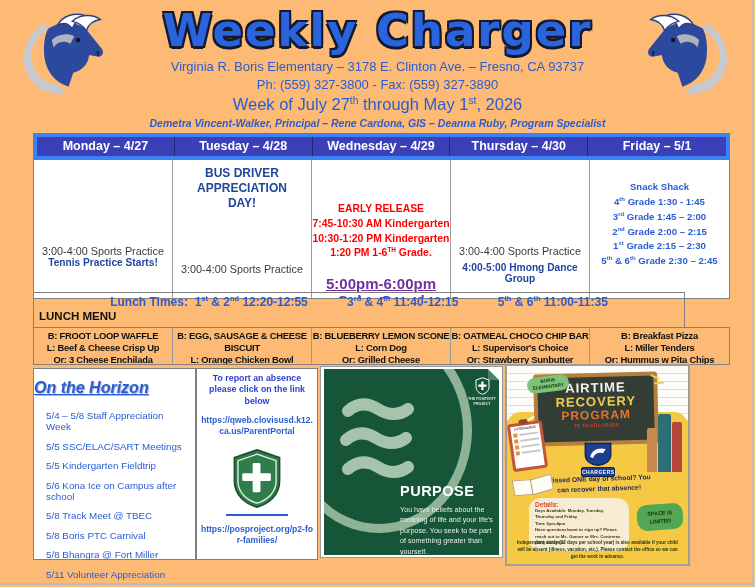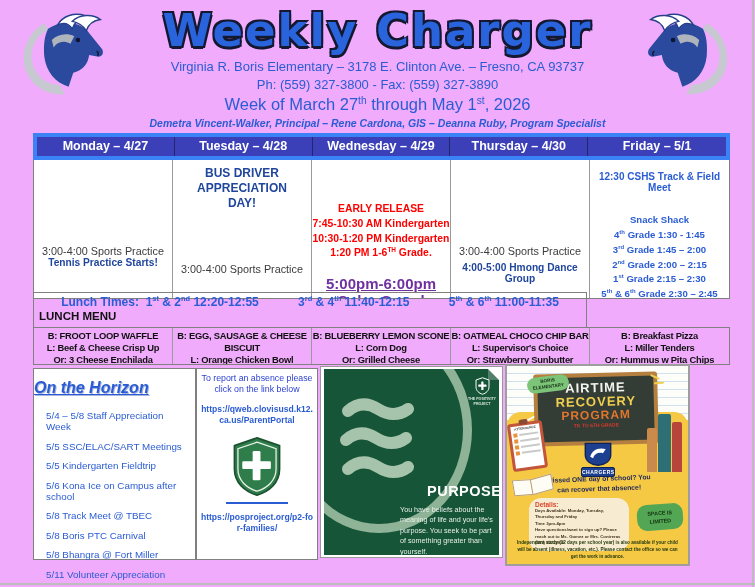--- a/index.html
+++ b/index.html
@@ -1,16 +1,16 @@
 <!DOCTYPE html>
 <html><head>
 <meta charset="utf-8">
 <style>
   html,body{margin:0;padding:0;background:#fff;}
-  .page{position:relative;width:755px;height:587px;background:#f0abfc;overflow:hidden;
+  .page{position:relative;width:755px;height:587px;background:#fdba74;overflow:hidden;
         font-family:"Liberation Sans",sans-serif;color:#333;}
   sup{font-size:62%;vertical-align:super;line-height:0;}
 
   
   .logo{position:absolute;top:12px;width:94px;height:84px;}
   .logo-left{left:16px;}
   .logo-right{right:20px;transform:scaleX(-1);}
   .nl-title{position:absolute;top:4px;left:0;right:0;text-align:center;
     font-family:"DejaVu Sans",sans-serif;font-weight:800;font-size:45px;letter-spacing:2px;
     color:#2a64dd;
@@ -31,54 +31,54 @@
   .dcell:last-child{border-right:none;}
   .t-black{color:#3a3a3a;font-size:10.8px;}
   .t-navy{color:#1f459c;font-weight:bold;font-size:10.2px;}
   .t-navy-lg{color:#1f459c;font-weight:bold;font-size:12px;line-height:1.25;}
   .t-blue{color:#2a5cd3;font-weight:bold;}
   .t-red{color:#fe0000;font-weight:bold;font-size:10.4px;line-height:1.42;}
   .t-purple{color:#7030a0;font-weight:bold;font-size:15px;text-decoration:underline;}
   .fri-line{font-size:9.6px;line-height:1.55;}
 
   
-  .lunchbox{position:absolute;left:33px;top:292px;width:554px;height:36px;border:1px solid #808080;box-sizing:border-box;}
+  .lunchbox{position:absolute;left:33px;top:292px;width:652px;height:36px;border:1px solid #808080;box-sizing:border-box;}
   .ltimes{text-align:center;font-size:12px;font-weight:bold;color:#2a5cd3;padding-top:2px;}
   .lt-gap{display:inline-block;width:36px;}
   .lmhead{font-size:11.5px;font-weight:bold;color:#111;padding-left:5px;margin-top:1px;}
   .lunchtable{position:absolute;left:33px;top:327px;width:697px;height:38px;display:grid;grid-template-columns:repeat(5,1fr);
     border:1px solid #808080;box-sizing:border-box;}
   .lcell{border-right:1px solid #9a9a9a;text-align:center;font-weight:bold;color:#111;
     font-size:9.4px;letter-spacing:-0.25px;line-height:1.28;padding-top:2px;overflow:hidden;}
   .lcell:last-child{border-right:none;}
 
   
   .bbox{position:absolute;border:1px solid #808080;box-sizing:border-box;background:#fff;}
   .hbox{left:33px;top:368px;width:163px;height:192px;}
   .h-title{margin-top:10px;text-align:left;font-size:16px;font-weight:bold;font-style:italic;
     color:#2a5cd3;text-decoration:underline;text-shadow:1px 1px 0 #a9b4de;}
   .h-item{margin:8.5px 4px 0 12px;font-size:9.8px;color:#2a5cd3;text-align:left;}
 
   .abox{left:196px;top:368px;width:122px;height:192px;text-align:center;}
-  .a-prompt{margin:4px 4px 8px;font-size:8.8px;font-weight:normal;color:#2a3fd0;line-height:1.3;}
+  .a-prompt{margin:4px 4px 8px;font-size:8.8px;font-weight:bold;color:#2a3fd0;line-height:1.3;}
   .a-link{display:block;margin:1px 3px 0;font-size:8.6px;font-weight:bold;color:#2a5cd3;
     word-break:break-all;line-height:1.3;cursor:pointer;}
   .a-shield{margin-top:10px;width:52px;height:61px;}
   .a-underline{width:62px;height:2px;background:#2a5cd3;margin:1px auto 0;}
   .a-link2{margin-top:8px;}
 
   
   .pbox{left:320px;top:366px;width:183px;height:192px;border:1px solid #9a9a9a;}
   .green{position:absolute;inset:2px 3px;background:#175539;overflow:hidden;color:#fff;}
   .p-ring{position:absolute;left:-38px;top:-42px;width:168px;height:188px;border:9px solid #8fb396;border-radius:50%;}
   .p-waves{position:absolute;left:14px;top:26px;width:82px;height:92px;}
   .p-fold{position:absolute;top:0;right:0;width:0;height:0;border-top:11px solid #fff;border-left:11px solid rgba(255,255,255,.25);}
   .p-shield{position:absolute;right:9px;top:8px;width:15px;height:18px;}
   .p-org{position:absolute;right:2px;top:28px;width:30px;font-size:3.6px;font-weight:bold;color:#dbe8dc;text-align:center;line-height:1.4;}
-  .p-title{position:absolute;left:76px;top:114px;font-size:14.5px;font-weight:bold;letter-spacing:.5px;margin-left:27px;}
+  .p-title{position:absolute;left:76px;top:114px;font-size:14.5px;font-weight:bold;letter-spacing:.5px;}
   .p-body{position:absolute;left:76px;top:136px;width:97px;font-size:7.2px;line-height:1.45;color:#e6efe6;text-align:left;}
 
   
   .fbox{left:505px;top:364px;width:185px;height:202px;border:2px solid #9e9e9e;}
   .f-inner{position:absolute;inset:0;overflow:hidden;background:#f6c945;}
   .f-paper{position:absolute;top:0;left:0;right:0;height:54px;
     background:repeating-linear-gradient(180deg,#fdfdf9 0 7px,#cfe0ee 7px 8px);}
   .f-yellow{position:absolute;top:46px;left:0;right:0;bottom:0;background:#f6c945;border-radius:14px 14px 0 0;}
   .f-board{position:absolute;left:27px;top:7px;width:116px;height:64px;background:#333d36;border:4px solid #b5803f;
     border-radius:3px;transform:rotate(-1.5deg);text-align:center;color:#fff;}
@@ -142,21 +142,21 @@
     <path d="M44 14 C50 4 62 0 74 4 C66 7 62 12 60 18 C56 12 50 11 44 14 Z" fill="#ffffff" stroke="#27408b" stroke-width="1.5"></path>
     <path d="M60 10 C68 2 82 2 90 8 C82 9 77 14 75 20 C71 14 66 11 60 10 Z" fill="#ffffff" stroke="#27408b" stroke-width="1.5"></path>
     <path d="M38 30 C44 24 54 22 62 26 L58 34 C50 30 44 32 40 38 Z" fill="#aeb3bc"></path>
     <circle cx="66" cy="30" r="2.5" fill="#101631"></circle>
     <path d="M86 42 q3 2 1 5" stroke="#101631" stroke-width="1.5" fill="none"></path>
   </svg>
 
   <div class="nl-title">Weekly Charger</div>
   <div class="hline addr">Virginia R. Boris Elementary – 3178 E. Clinton Ave. – Fresno, CA  93737</div>
   <div class="hline phone">Ph: (559) 327-3800 - Fax: (559) 327-3890</div>
-  <div class="hline week"><span>Week of March 27</span><sup>th</sup><span> through May 1</span><sup>st</sup><span>, 2026</span></div>
+  <div class="hline week"><span>Week of July 27</span><sup>th</sup><span> through May 1</span><sup>st</sup><span>, 2026</span></div>
   <div class="hline staff">Demetra Vincent-Walker, Principal – Rene Cardona, GIS – Deanna Ruby, Program Specialist</div>
 
   <div class="daytable">
     <div class="dhead">
       <div class="hc">Monday – 4/27</div>
       <div class="hc">Tuesday – 4/28</div>
       <div class="hc">Wednesday – 4/29</div>
       <div class="hc">Thursday – 4/30</div>
       <div class="hc">Friday – 5/1</div>
     </div>
@@ -180,21 +180,20 @@
         </div>
         <div class="t-purple" style="margin-top:14px">5:00pm-6:00pm Color Guard Practice</div>
       </div>
       <div class="dcell">
         <div style="margin-top:85px">
           <div class="t-black">3:00-4:00 Sports Practice</div>
           <div class="t-navy" style="margin-top:5px">4:00-5:00 Hmong Dance Group</div>
         </div>
       </div>
       <div class="dcell">
-        <div class="t-blue" style="margin-top:11px;font-size:10px">12:30  CSHS Track &amp; Field Meet</div>
         <div class="t-blue fri-line" style="margin-top:20px">Snack Shack</div>
         <div class="t-blue fri-line"><span>4</span><sup>th</sup><span> Grade 1:30 - 1:45</span></div>
         <div class="t-blue fri-line"><span>3</span><sup>rd</sup><span> Grade 1:45 – 2:00</span></div>
         <div class="t-blue fri-line"><span>2</span><sup>nd</sup><span> Grade 2:00 – 2:15</span></div>
         <div class="t-blue fri-line"><span>1</span><sup>st</sup><span> Grade 2:15 – 2:30</span></div>
         <div class="t-blue fri-line"><span>5</span><sup>th</sup><span> &amp; 6</span><sup>th</sup><span> Grade 2:30 – 2:45</span></div>
       </div>
     </div>
   </div>
 

